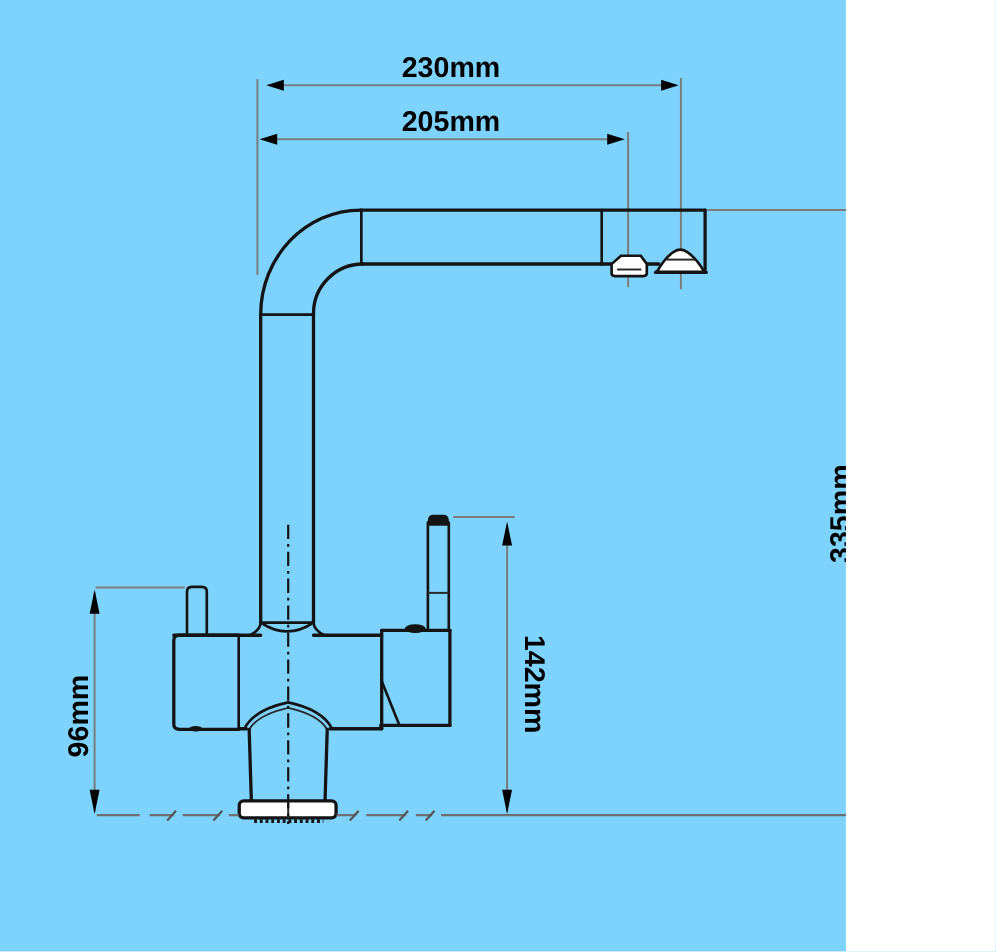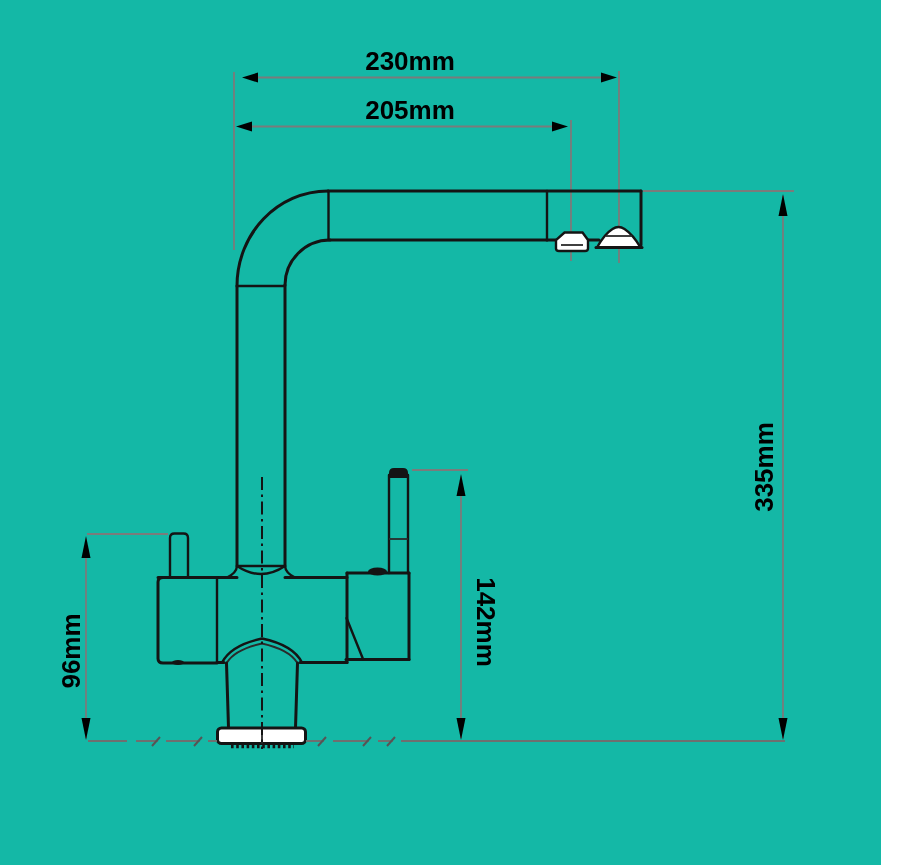--- a/index.html
+++ b/index.html
@@ -1,16 +1,16 @@
 <!DOCTYPE html>
 <html><head>
 <meta charset="utf-8">
 <style>
   html,body { margin:0; padding:0; background:#ffffff; }
-  .canvas { position:relative; width:881px; height:865px; background:#14b8a6; overflow:hidden; }
+  .canvas { position:relative; width:769px; height:865px; background:#7dd3fc; overflow:hidden; }
   svg { position:absolute; left:0; top:0; }
   .ln-obj  { stroke:#141414; stroke-width:3;   fill:none; stroke-linecap:round; }
   .ln-obj2 { stroke:#141414; stroke-width:2.4; fill:none; stroke-linecap:round; }
   .ln-thin { stroke:#2a2a2a; stroke-width:1.8; fill:none; }
   .ln-dim  { stroke:#7b7b7b; stroke-width:1.8; fill:none; }
   .ln-gnd  { stroke:#6f6f6f; stroke-width:2;   fill:none; }
   .tick    { stroke:#555555; stroke-width:2;   fill:none; }
   .arr     { fill:#000000; stroke:none; }
   .solid   { fill:#141414; stroke:none; }
   .whitefill { fill:#ffffff; }

